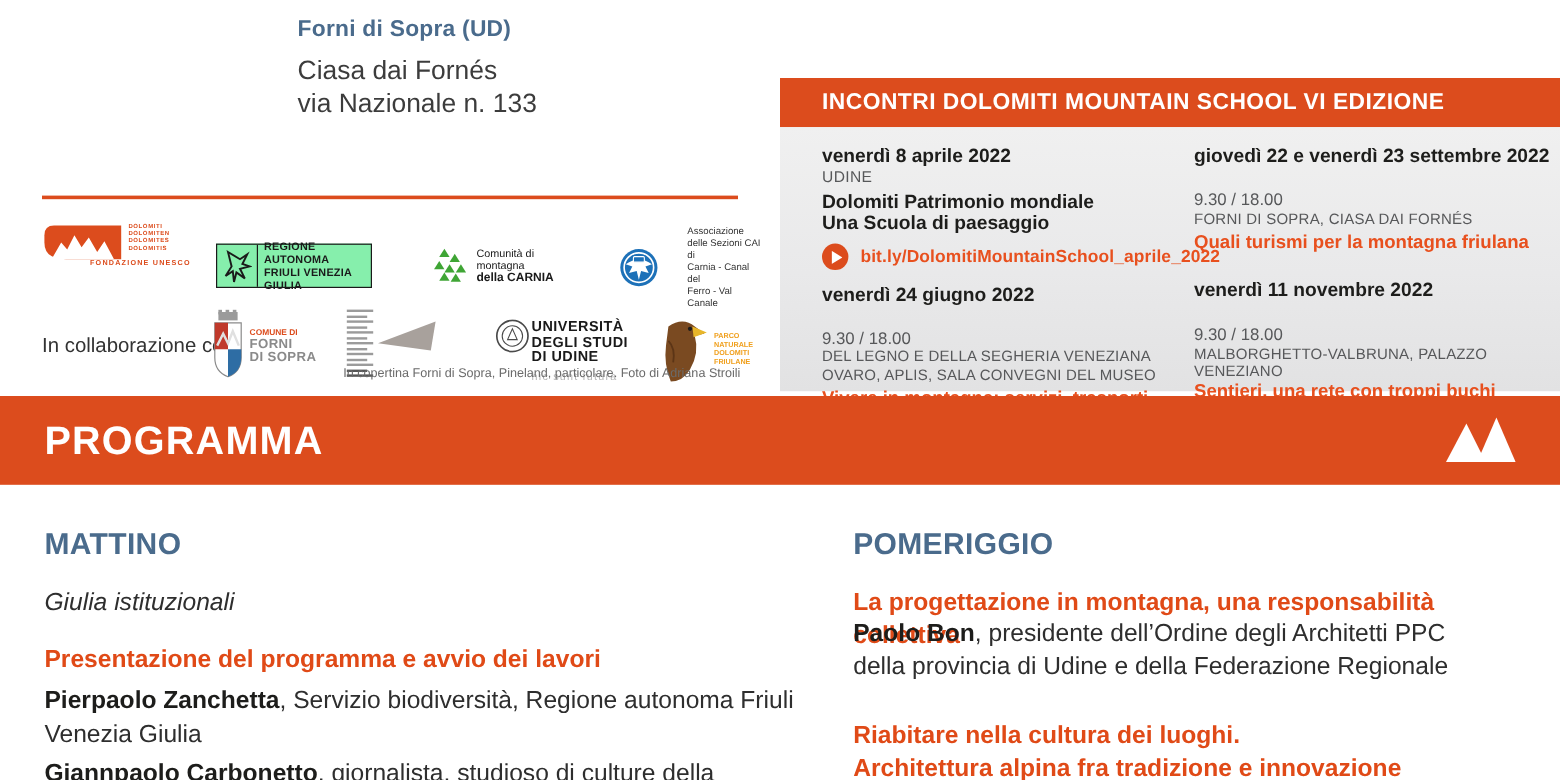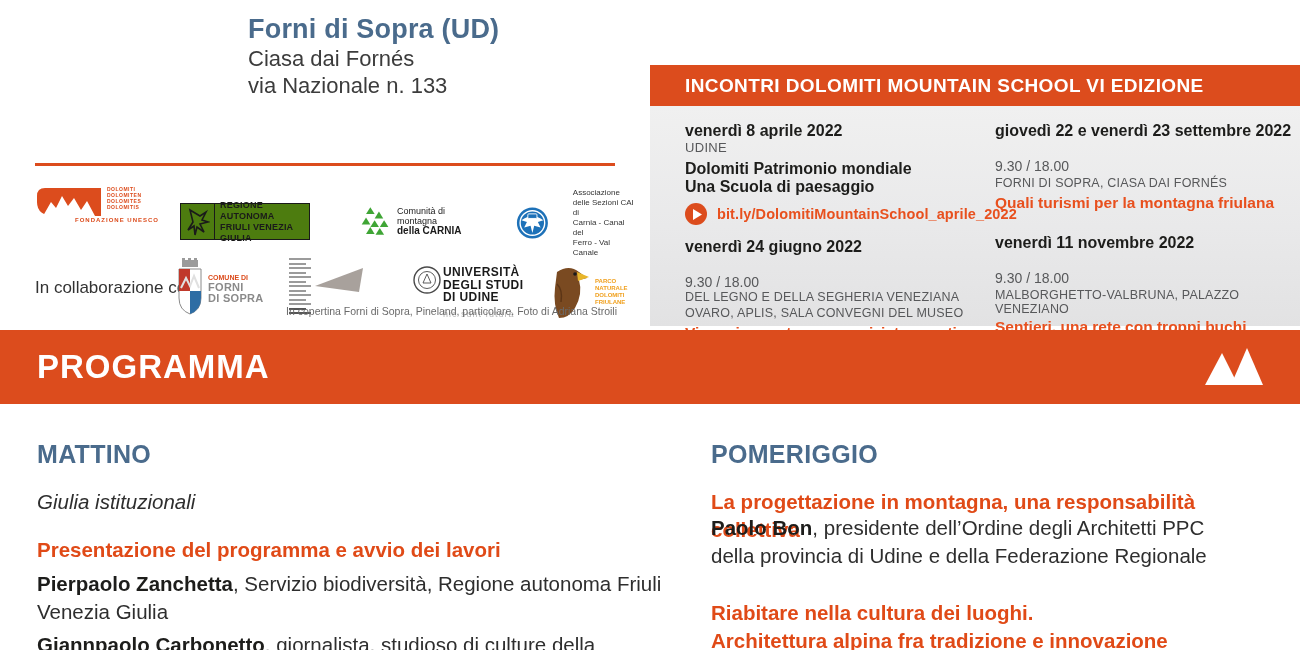--- a/index.html
+++ b/index.html
@@ -6,36 +6,36 @@
   html,body { background:#ffffff; }
   .page {
     position:relative; width:1300px; height:650px; overflow:hidden;
     background:#ffffff;
     font-family:"Liberation Sans", sans-serif;
     color:#2e2e2e;
   }
   
   .venue-title {
     position:absolute; left:248px; top:14px;
-    font-size:27px; font-weight:bold; color:#4a6b8c; letter-spacing:0.2px;
+    font-size:19px; font-weight:bold; color:#4a6b8c; letter-spacing:0.2px;
   }
   .venue-address {
     position:absolute; left:248px; top:45px;
     font-size:22px; color:#3c3c3c; line-height:27px; font-weight:normal;
   }
   .orange-rule {
     position:absolute; left:35px; top:163px; width:580px; height:3px;
     background:#dc4c1d;
   }
   
   .logo { position:absolute; }
   .unesco-logo { left:35px; top:186px; width:140px; height:40px; }
   .unesco-word { position:absolute; left:72px; top:0; font-size:5px; line-height:6px; color:#dc4c1d; font-weight:bold; letter-spacing:0.5px;}
   .unesco-caption { position:absolute; left:40px; top:31px; font-size:6px; color:#dc4c1d; font-weight:bold; letter-spacing:1px;}
-  .fvg-logo { left:180px; top:203px; width:130px; height:37px; border:1.5px solid #1a1a1a; display:flex; align-items:center; background:#4d7c0f;}
+  .fvg-logo { left:180px; top:203px; width:130px; height:37px; border:1.5px solid #1a1a1a; display:flex; align-items:center; background:#86efac;}
   .fvg-eagle { width:34px; height:100%; border-right:1.5px solid #1a1a1a; display:flex; align-items:center; justify-content:center;}
   .fvg-text { flex:1; padding-left:5px; font-size:9px; line-height:11px; font-weight:bold; color:#1a1a1a; letter-spacing:0.2px;}
   .carnia-logo { left:360px; top:203px; width:115px; height:36px; display:flex; align-items:center; gap:6px;}
   .carnia-text { font-size:9px; line-height:10px; color:#1a1a1a;}
   .carnia-text b { font-size:10px; }
   .cai-logo { left:516px; top:200px; width:120px; height:46px; display:flex; align-items:center; gap:24px;}
   .cai-text { font-size:8px; line-height:10px; color:#333; }
   .collab-label { position:absolute; left:35px; top:278px; font-size:17px; color:#333; }
   .forni-logo { left:177px; top:258px; width:90px; height:60px; display:flex; gap:5px; }
   .forni-text { padding-top:16px; font-size:7px; color:#dc4c1d; font-weight:bold; line-height:8px;}

